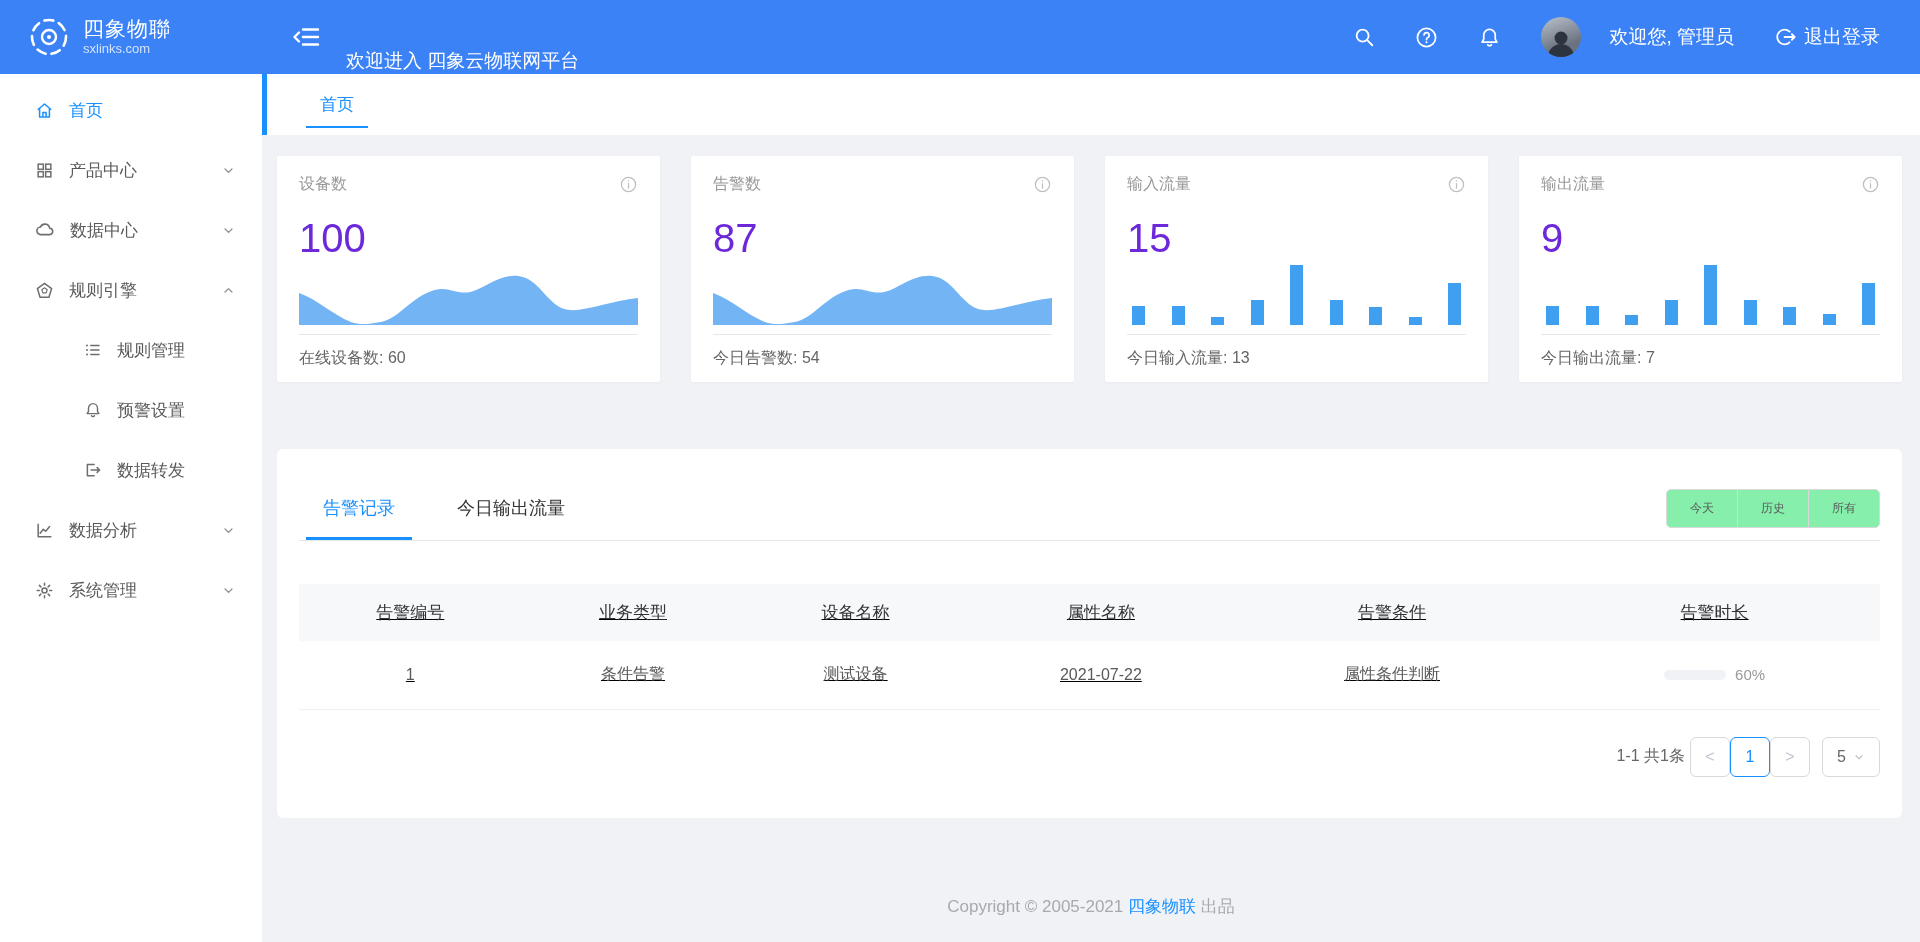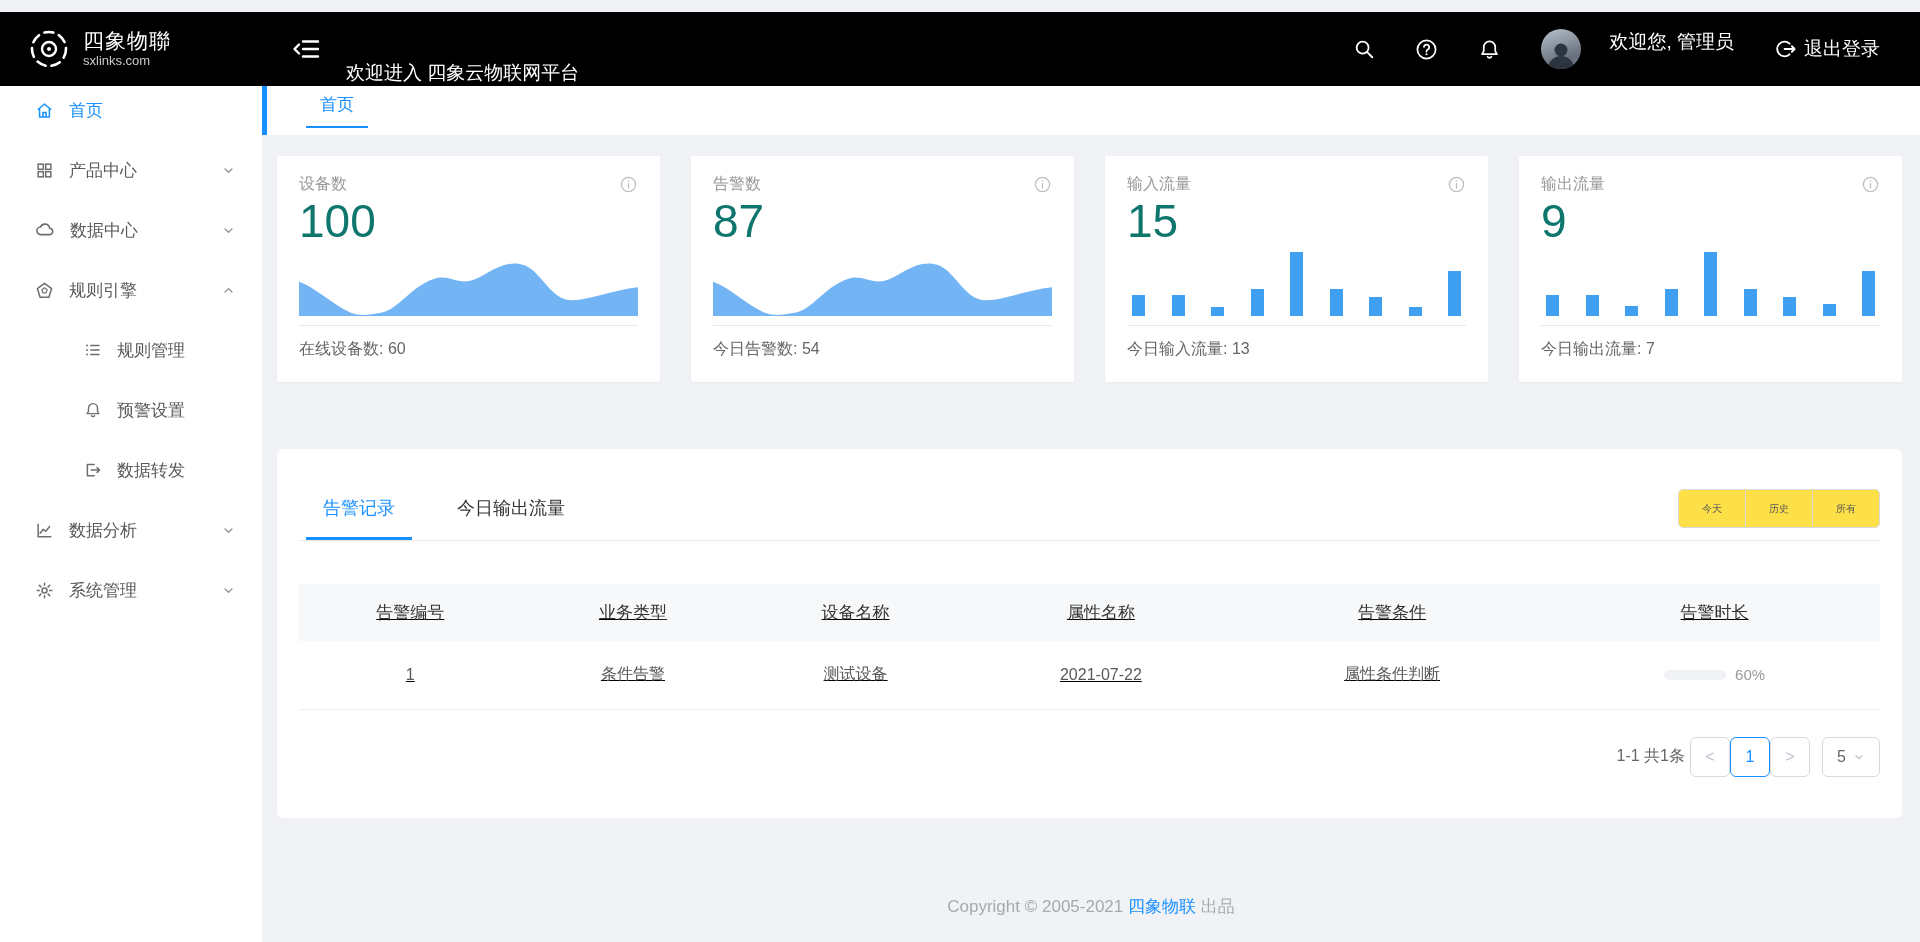--- a/index.html
+++ b/index.html
@@ -1,31 +1,31 @@
 <!DOCTYPE html>
 <html><head>
 <meta charset="utf-8">
 <style>
   * { margin:0; padding:0; box-sizing:border-box; }
   html,body { width:1920px; height:942px; overflow:hidden;
     font-family:"Liberation Sans","DejaVu Sans",sans-serif; background:#f0f2f5; }
 
   
-  .header { position:absolute; top:12px; left:0; right:0; height:74px;
-    background:#000000; color:#fff; display:flex; align-items:center; z-index:10; }
+  .header { position:absolute; top:0; left:0; right:0; height:74px;
+    background:#3b82f6; color:#fff; display:flex; align-items:center; z-index:10; }
   .logo-area { width:262px; flex:0 0 262px; display:flex; align-items:center; gap:13px; padding-left:28px; }
   .logo-mark { width:42px; height:42px; flex:0 0 42px; }
   .logo-text { line-height:1.15; }
   .logo-title { font-size:21px; letter-spacing:1px; }
   .logo-sub { font-size:13px; color:rgba(255,255,255,.78); }
   .collapse-btn { margin-left:30px; cursor:pointer; display:flex; align-items:center; }
   .welcome { margin-left:26px; font-size:19px;margin-top:48px; }
   .header-right { margin-left:auto; display:flex; align-items:center; gap:40px; padding-right:40px; }
   .hicon { cursor:pointer; display:flex; align-items:center; }
-  .user-block { display:flex; align-items:flex-start; gap:28px; cursor:pointer; }
+  .user-block { display:flex; align-items:center; gap:28px; cursor:pointer; }
   .avatar { width:40px; height:40px; border-radius:50%; overflow:hidden;
     background:linear-gradient(160deg,#b9c2cc 0%,#69727e 70%); display:flex; align-items:flex-end; justify-content:center; }
   .greeting { font-size:19px; }
   .logout { display:flex; align-items:center; gap:8px; cursor:pointer; font-size:19px; }
 
   
   .sidebar { position:absolute; top:74px; left:0; width:262px; bottom:0; background:#fff; }
   .menu { padding-top:6px; }
   .menu-item { height:60px; display:flex; align-items:center; gap:15px;
     padding:0 26px 0 35px; font-size:17px; color:#595959; cursor:pointer; }
@@ -40,40 +40,40 @@
   .tabbar::before { content:''; position:absolute; left:0; top:0; width:5px; height:100%; background:#1890ff; }
   .page-tab { position:relative; height:100%; display:flex; align-items:center;
     padding:0 14px; color:#1890ff; font-size:17px; cursor:pointer; }
   .page-tab::after { content:''; position:absolute; left:0; right:0; bottom:7px; height:2px; background:#1890ff; }
 
   
   .cards { display:flex; gap:31px; padding:21px 18px 0 15px; }
   .card { flex:1; background:#fff; border-radius:2px; height:226px;
     padding:18px 22px 0; box-shadow:0 1px 3px rgba(0,0,0,.04); display:flex; flex-direction:column; }
   .card-head { display:flex; justify-content:space-between; align-items:center; color:#999; font-size:16px; }
-  .card-value { margin-top:0; font-size:46px; color:#0f766e; line-height:1.15; }
+  .card-value { margin-top:20px; font-size:40px; color:#6d28d9; line-height:1.15; }
   .card-chart { height:64px; margin-top:4px; }
   .card-chart svg { width:100%; height:100%; display:block; }
   .bars { height:100%; display:flex; align-items:flex-end; justify-content:space-between; padding:0 5px; }
   .bar { width:13px; background:#3fa0f2; }
   .card-divider { border-top:1px solid #e8e8e8; margin-top:9px; }
   .card-foot { padding:13px 0; color:#666; font-size:16px; }
   .info-icon { color:#bfbfbf; display:flex; cursor:pointer; }
 
   
   .panel { margin:67px 18px 0 15px; background:#fff; border-radius:6px;
     height:369px; padding:0 22px; position:relative; }
   .panel-top { display:flex; align-items:flex-end; height:92px; border-bottom:1px solid #e8e8e8; }
   .ptabs { display:flex; margin-left:22px; gap:58px; }
   .ptab { position:relative; font-size:18px; color:#333; padding:0 2px 20px; cursor:pointer; }
   .ptab.active { color:#1890ff; }
   .ptab.active::after { content:''; position:absolute; left:-15px; right:-15px; bottom:0; height:3px; background:#1890ff; }
   .filters { margin-left:auto; display:flex; margin-bottom:12px; }
-  .filter-btn { height:39px; padding:0 23px; background:#fde047; border:1px solid #d9d9d9;
-    font-size:10px; color:#595959; display:flex; align-items:center; margin-left:-1px; cursor:pointer; }
+  .filter-btn { height:39px; padding:0 23px; background:#86efac; border:1px solid #d9d9d9;
+    font-size:12px; color:#595959; display:flex; align-items:center; margin-left:-1px; cursor:pointer; }
   .filter-btn:first-child { border-radius:5px 0 0 5px; margin-left:0; }
   .filter-btn:last-child { border-radius:0 5px 5px 0; }
 
   table.records { width:100%; border-collapse:collapse; margin-top:43px;text-decoration:underline; }
   table.records th { background:#f7f8fa; height:57px; font-weight:500; font-size:17px;
     color:#333; text-align:center; }
   table.records td { height:68px; text-align:center; font-size:16px; color:#595959;
     border-bottom:1px solid #f0f0f0; }
   .progress-wrap { display:inline-flex; align-items:center; gap:9px; }
   .progress-track { width:62px; height:10px; border-radius:5px; background:#f0f2f5; overflow:hidden; }

